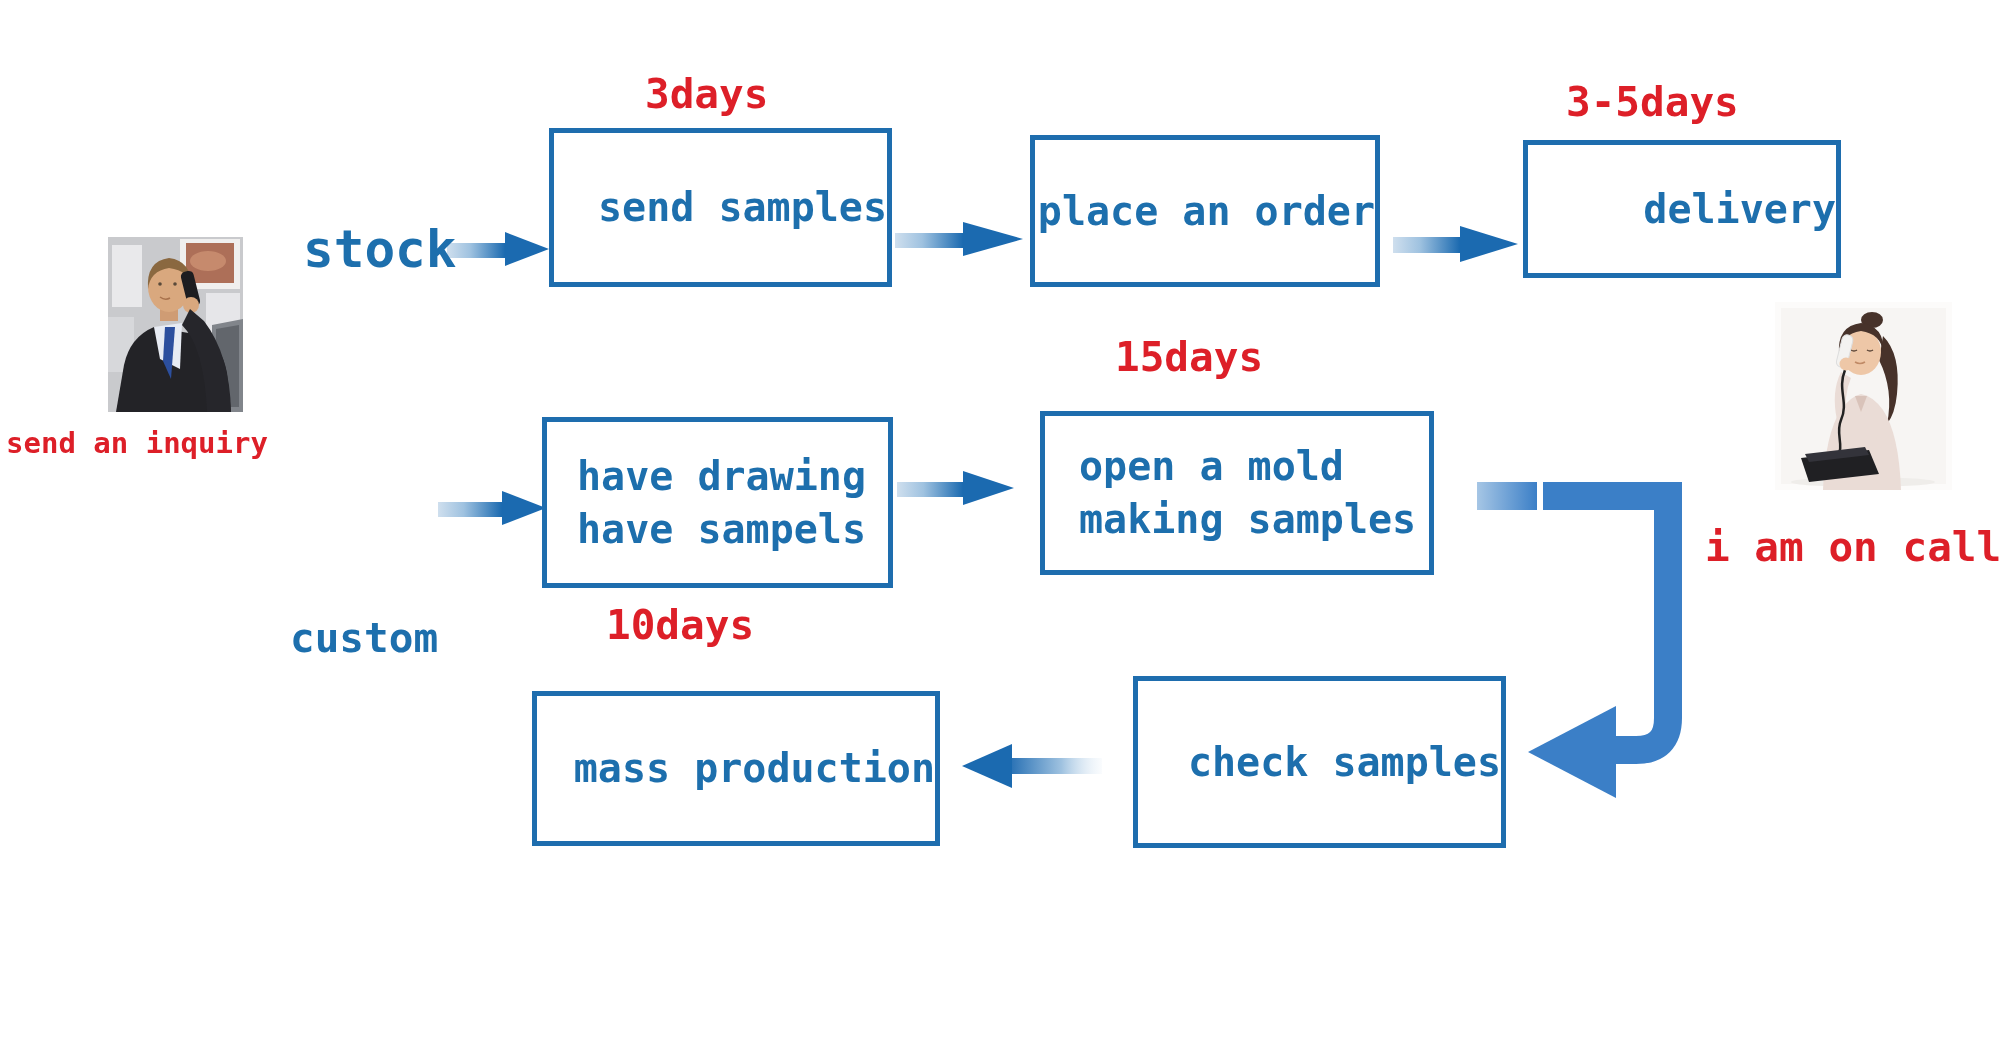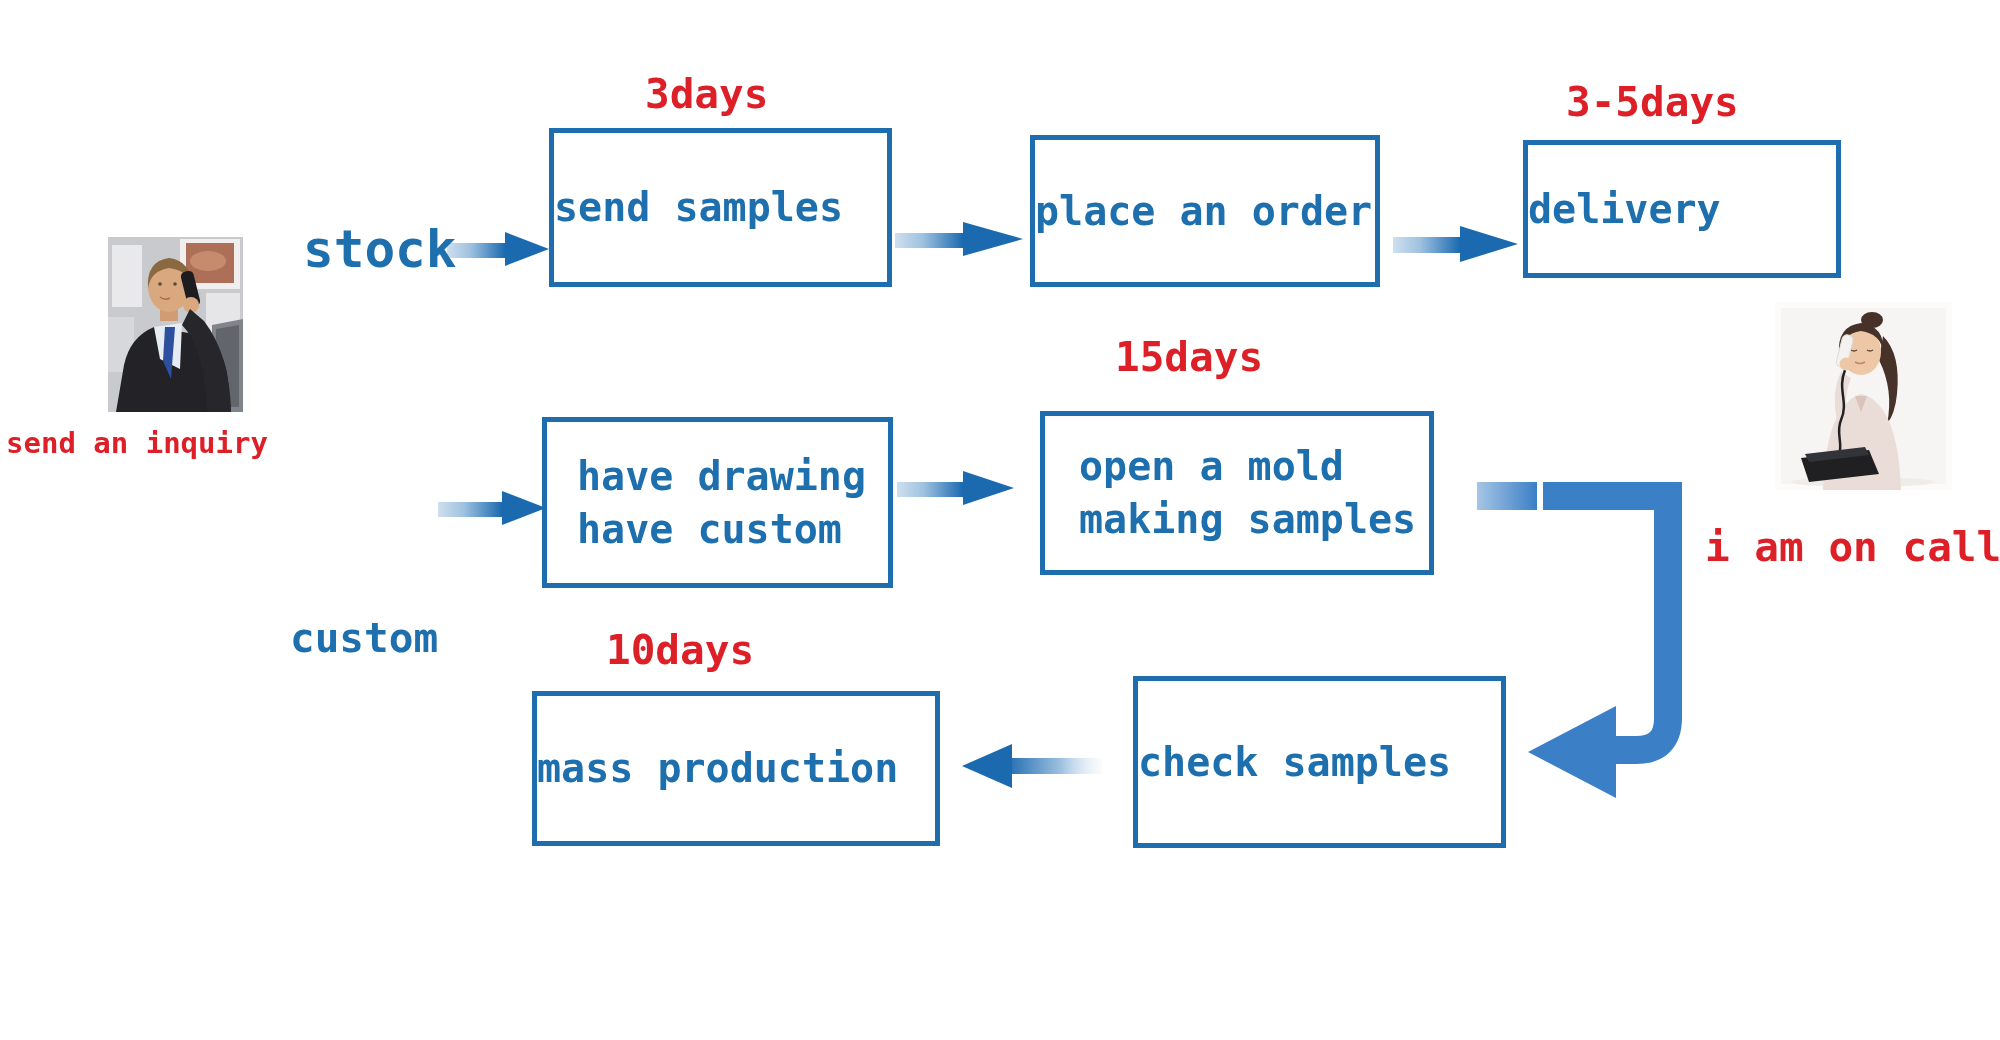--- a/index.html
+++ b/index.html
@@ -1,36 +1,36 @@
 <!DOCTYPE html>
 <html><head>
 <meta charset="utf-8">
 <style>
   html,body{margin:0;padding:0;background:#ffffff;}
   .canvas{position:relative;width:2000px;height:852px;background:#ffffff;overflow:hidden;
           font-family:"DejaVu Sans Mono","Liberation Mono",monospace;}
   .arrows{position:absolute;left:0;top:0;width:2000px;height:1040px;}
   .box{position:absolute;box-sizing:border-box;border:5px solid #1e6dae;background:#ffffff;
        color:#1d6fad;font-weight:bold;font-size:40px;line-height:1.32;
-       display:flex;align-items:center;justify-content:flex-start;white-space:pre;}
+       display:flex;align-items:center;justify-content:flex-end;white-space:pre;}
   .box.twolines{flex-direction:column;align-items:flex-start;justify-content:center;text-align:center;}
   .box1{left:549px;top:128px;width:343px;height:159px;}
   .box2{left:1030px;top:135px;width:350px;height:152px;}
   .box3{left:1523px;top:140px;width:318px;height:138px;}
   .box4{left:542px;top:417px;width:351px;height:171px;padding-left:30px;}
   .box5{left:1040px;top:411px;width:394px;height:164px;padding-left:34px;}
   .box6{left:532px;top:691px;width:408px;height:155px;}
   .box7{left:1133px;top:676px;width:373px;height:172px;}
   .lbl{position:absolute;font-weight:bold;white-space:pre;}
   .red{color:#dd1f28;}
   .blue{color:#1d6fad;}
   .d3{left:645px;top:70px;font-size:41px;}
   .d35{left:1566px;top:78px;font-size:41px;}
   .d15{left:1115px;top:333px;font-size:41px;}
-  .d10{left:606px;top:626px;font-size:41px;}
+  .d10{left:606px;top:601px;font-size:41px;}
   .inq{left:6px;top:426px;font-size:29px;}
   .call{left:1705px;top:523px;font-size:41px;}
   .stock{left:303px;top:220px;font-size:51px;}
   .custom{left:290px;top:614px;font-size:41px;}
   .photo{position:absolute;}
   .photo svg{display:block;width:100%;height:100%;}
   .man{left:108px;top:237px;width:135px;height:175px;}
   .woman{left:1775px;top:302px;width:177px;height:188px;}
 </style>
 </head>
@@ -155,21 +155,21 @@
     <span>send samples</span>
   </div>
   <div class="box box2">
     <span>place an order</span>
   </div>
   <div class="box box3">
     <span>delivery</span>
   </div>
   <div class="box box4 twolines">
     <span>have drawing</span>
-    <span>have custom</span>
+    <span>have sampels</span>
   </div>
   <div class="box box5 twolines">
     <span>open a mold</span>
     <span>making samples</span>
   </div>
   <div class="box box6">
     <span>mass production</span>
   </div>
   <div class="box box7">
     <span>check samples</span>

